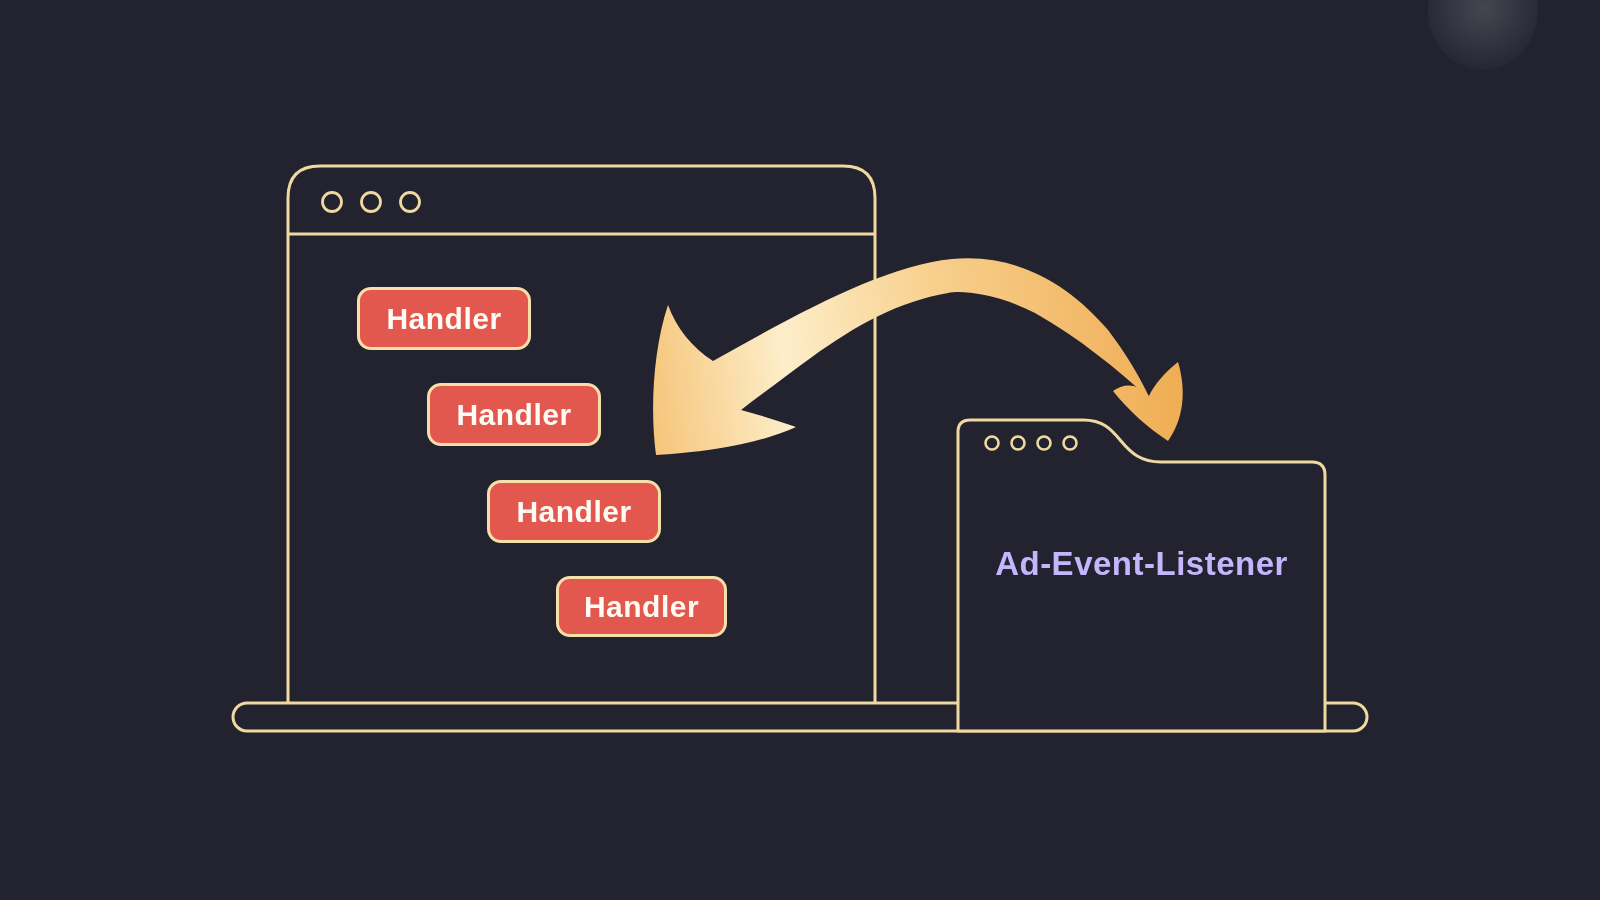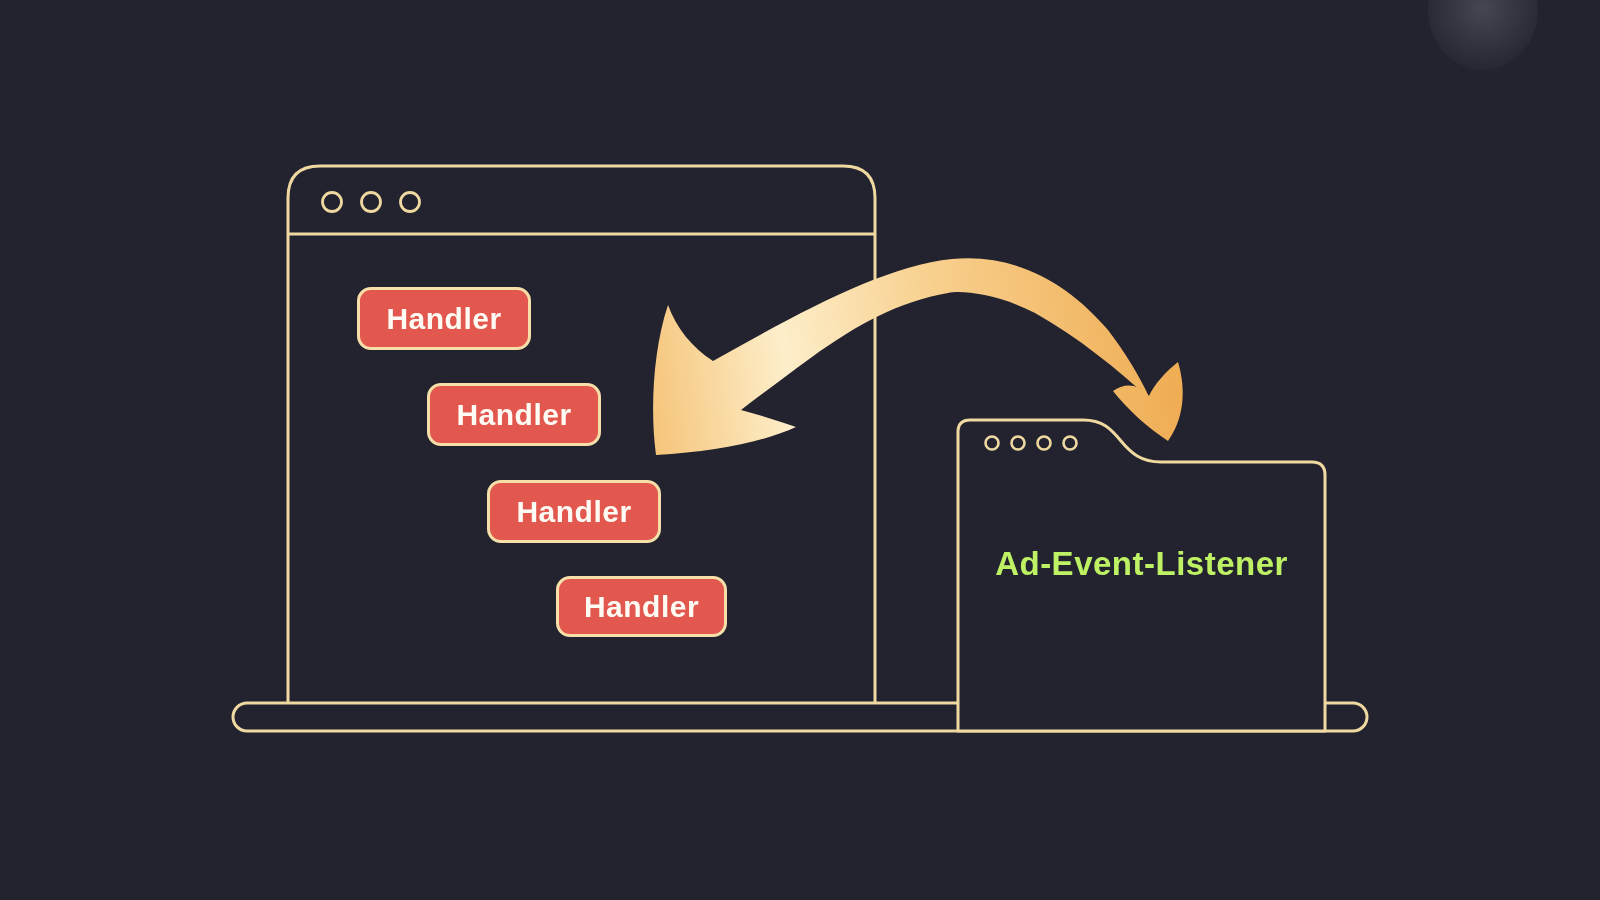--- a/index.html
+++ b/index.html
@@ -29,21 +29,21 @@
     box-sizing:border-box;
   }
   .badge-1{left:357px;top:287px;width:174px;height:63px;}
   .badge-2{left:427px;top:383px;width:174px;height:63px;}
   .badge-3{left:487px;top:480px;width:174px;height:63px;}
   .badge-4{left:556px;top:576px;width:171px;height:61px;}
   .folder-label{
     position:absolute;
     left:958px;top:541px;width:367px;height:46px;
     display:flex;align-items:center;justify-content:center;
-    color:#bef264;
+    color:#c4b5fd;
     font-size:33px;
     font-weight:700;
     letter-spacing:0.5px;
   }
 </style>
 </head>
 <body>
 
 <div class="stage">
 

